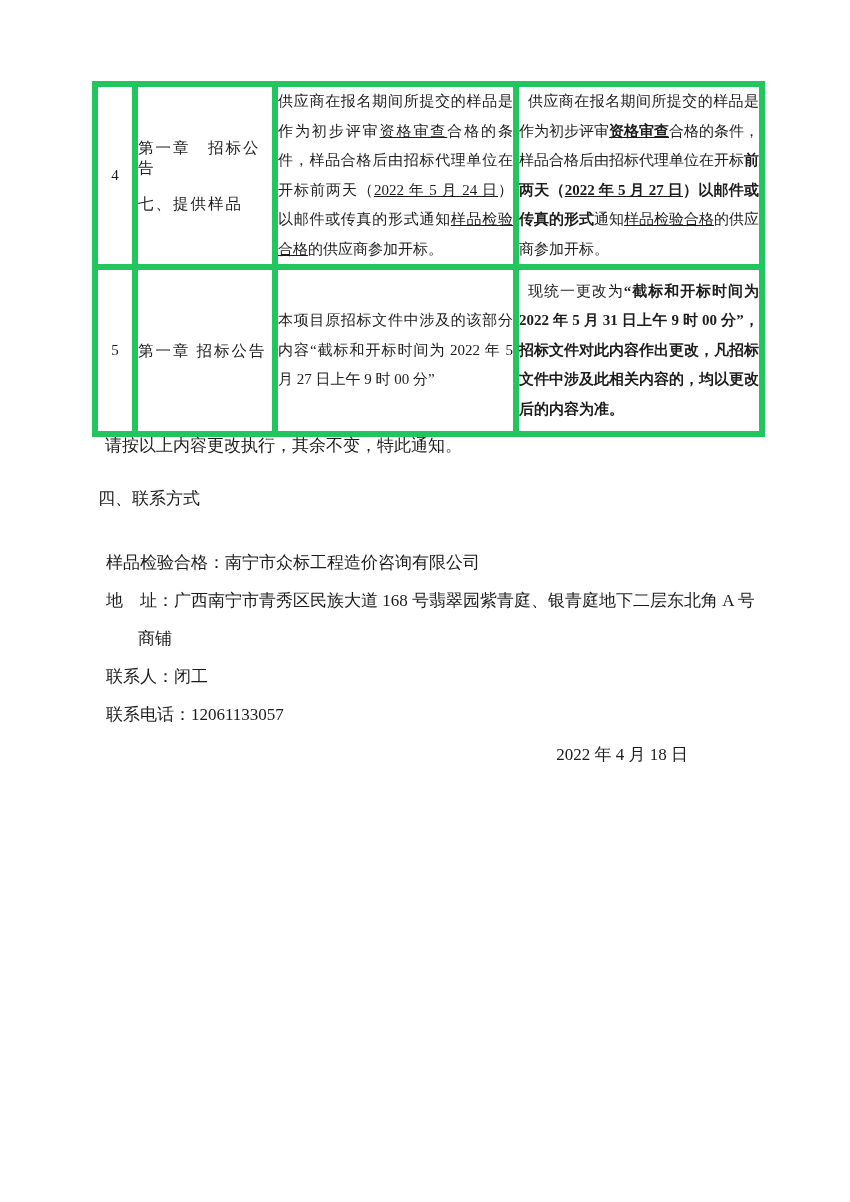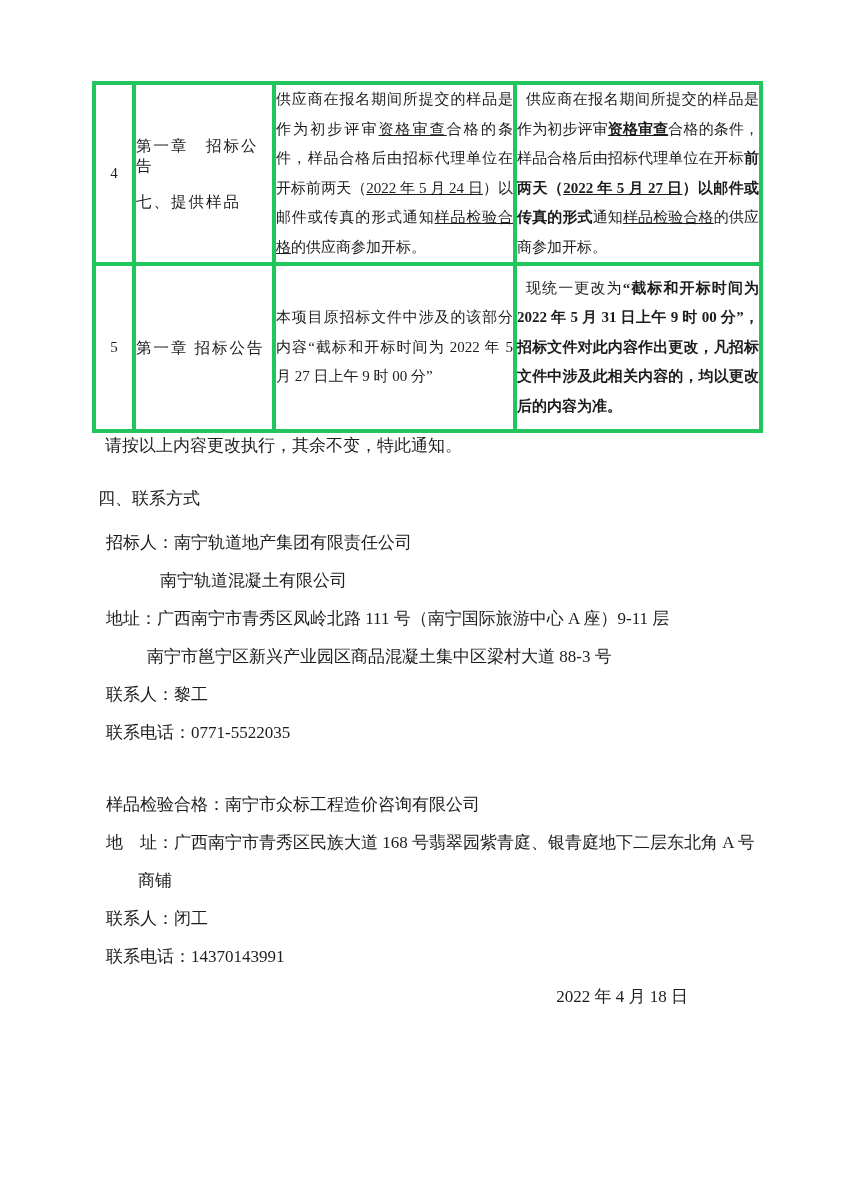--- a/index.html
+++ b/index.html
@@ -17,21 +17,21 @@
   
   table.change-table {
     position: absolute;
     left: 92px;
     top: 81px;
     width: 667px;
     border-collapse: collapse;
     table-layout: fixed;
   }
   table.change-table td {
-    border: 4px solid #22c55e;
+    border: 6px solid #22c55e;
     vertical-align: middle;
     padding: 0;
   }
   td.num-cell {
     text-align: center;
     font-size: 15px;
   }
   td.chapter-cell {
     padding-left: 11px;
     padding-right: 4px;
@@ -115,33 +115,25 @@
         </td>
       </tr>
     </tbody>
   </table>
 
   <div class="below">
     <p class="notice">请按以上内容更改执行，其余不变，特此通知。</p>
 
     <p class="section-heading">四、联系方式</p>
 
-    <div class="contact-block-1">
-      <p>招标人：南宁轨道地产集团有限责任公司</p>
-      <p class="cont-company">南宁轨道混凝土有限公司</p>
-      <p>地址：广西南宁市青秀区凤岭北路 111 号（南宁国际旅游中心 A 座）9-11 层</p>
-      <p class="cont-addr2">南宁市邕宁区新兴产业园区商品混凝土集中区梁村大道 88-3 号</p>
-      <p>联系人：黎工</p>
-      <p>联系电话：0771-5522035</p>
-    </div>
 
     <div class="contact-block-2">
       <p>样品检验合格：南宁市众标工程造价咨询有限公司</p>
       <p>地　址：广西南宁市青秀区民族大道 168 号翡翠园紫青庭、银青庭地下二层东北角 A 号</p>
       <p class="cont-shop">商铺</p>
       <p>联系人：闭工</p>
-      <p>联系电话：14370143991</p>
+      <p>联系电话：12061133057</p>
     </div>
 
     <p class="date-line">2022 年 4 月 18 日</p>
   </div>
 
 </div>
 
 </body></html>

